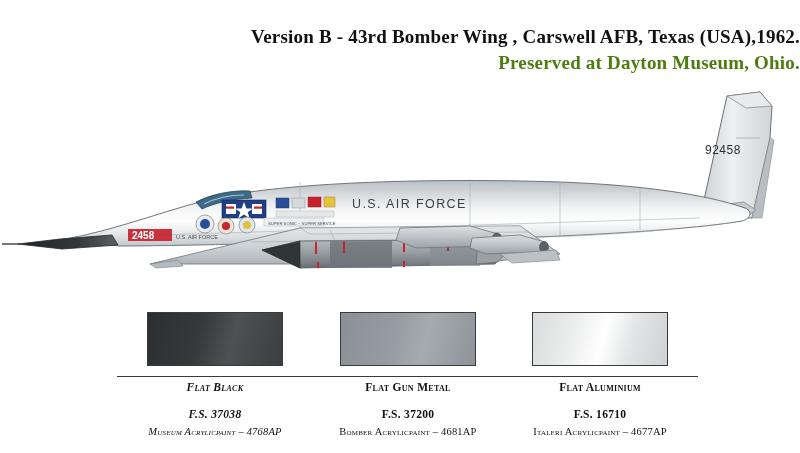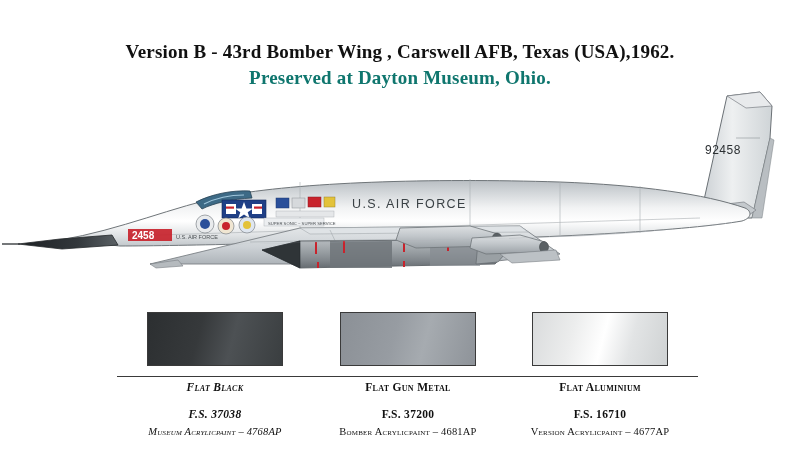--- a/index.html
+++ b/index.html
@@ -20,38 +20,38 @@
     left: 0; top: 0;
     width: 800px;
     height: 453px;
     background: #ffffff;
   }
 
   
   .title-block {
     position: absolute;
     left: 0;
-    top: 41px;
+    top: 26px;
     width: 800px;
-    text-align: center;
+    text-align: right;
   }
   .title-line1 {
     font-family: "Liberation Serif", serif;
     font-weight: bold;
     font-size: 19px;
     letter-spacing: 0.2px;
     color: #111111;
     white-space: nowrap;
   }
   .title-line2 {
     font-family: "Liberation Serif", serif;
     font-weight: bold;
     font-size: 19px;
     letter-spacing: 0.2px;
-    color: #0f766e;
+    color: #4d7c0f;
     margin-top: 4px;
     white-space: nowrap;
   }
 
   
   #plane {
     position: absolute;
     left: 0px;
     top: 78px;
     width: 800px;
@@ -287,16 +287,16 @@
     <div class="swatch-name">Flat Gun Metal</div>
     <div class="swatch-fs">F.S. 37200</div>
     <div class="swatch-paint">Bomber Acrylicpaint – 4681AP</div>
   </div>
 
   <div class="swatch-group g3">
     <div class="swatch alum"></div>
     <div class="swatch-rule"></div>
     <div class="swatch-name">Flat Aluminium</div>
     <div class="swatch-fs">F.S. 16710</div>
-    <div class="swatch-paint">Version Acrylicpaint – 4677AP</div>
+    <div class="swatch-paint">Italeri Acrylicpaint – 4677AP</div>
   </div>
 
 </div>
 
 </body></html>

